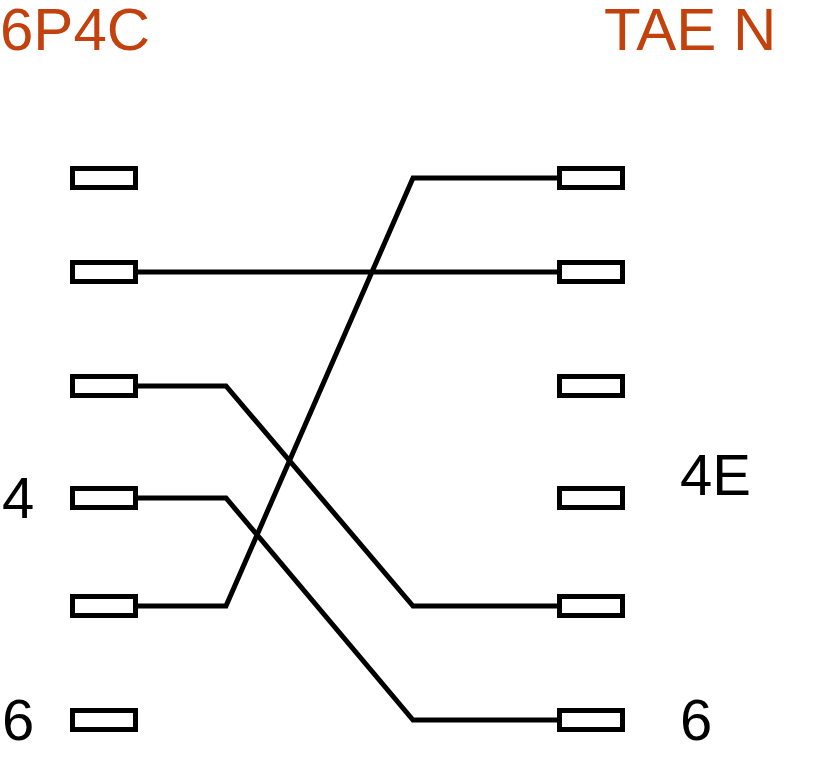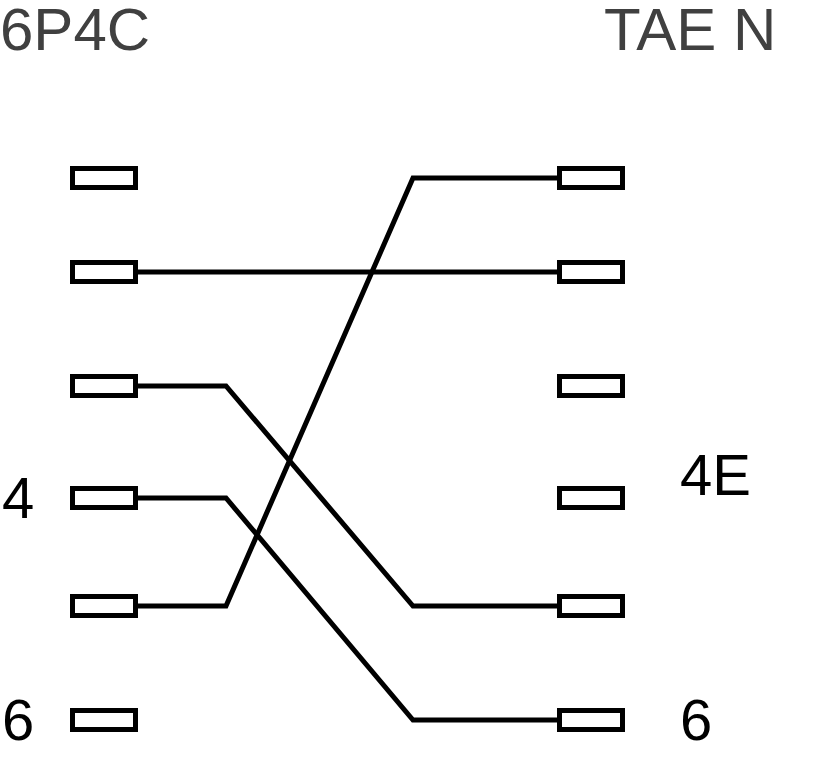--- a/index.html
+++ b/index.html
@@ -15,21 +15,21 @@
     overflow: hidden;
     font-family: "Liberation Sans", "DejaVu Sans", sans-serif;
     color: #000000;
   }
   .connector-title {
     position: absolute;
     top: 0;
     font-size: 60px;
     line-height: 1;
     white-space: nowrap;
-    color: #404040;
+    color: #c2410c;
   }
   .connector-title.left  { left: 0px; }
   .connector-title.right { left: 604px; }
   .pin-label {
     position: absolute;
     font-size: 58px;
     line-height: 1;
     white-space: nowrap;
     color: #000000;
   }

